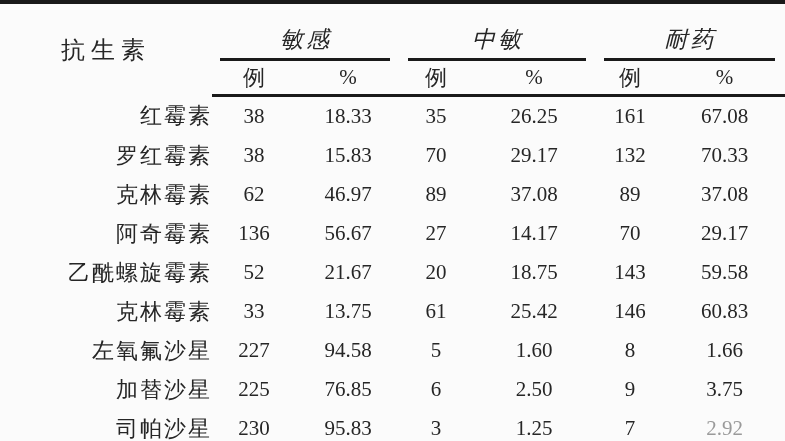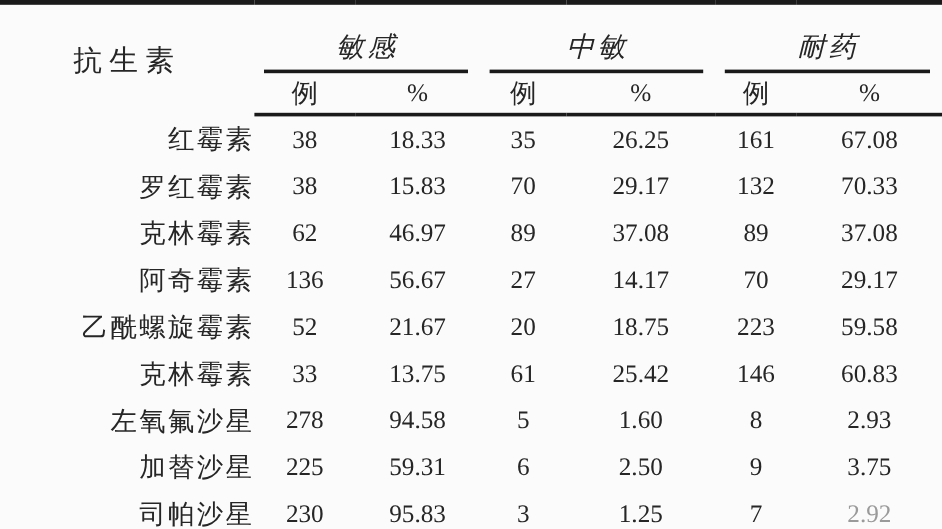--- a/index.html
+++ b/index.html
@@ -147,45 +147,45 @@
           <td>14.17</td>
           <td>70</td>
           <td>29.17</td>
         </tr>
         <tr>
           <td class="name">乙酰螺旋霉素</td>
           <td>52</td>
           <td>21.67</td>
           <td>20</td>
           <td>18.75</td>
-          <td>223</td>
+          <td>143</td>
           <td>59.58</td>
         </tr>
         <tr>
           <td class="name">克林霉素</td>
           <td>33</td>
           <td>13.75</td>
           <td>61</td>
           <td>25.42</td>
           <td>146</td>
           <td>60.83</td>
         </tr>
         <tr>
           <td class="name">左氧氟沙星</td>
-          <td>278</td>
+          <td>227</td>
           <td>94.58</td>
           <td>5</td>
           <td>1.60</td>
           <td>8</td>
-          <td>2.93</td>
+          <td>1.66</td>
         </tr>
         <tr>
           <td class="name">加替沙星</td>
           <td>225</td>
-          <td>59.31</td>
+          <td>76.85</td>
           <td>6</td>
           <td>2.50</td>
           <td>9</td>
           <td>3.75</td>
         </tr>
         <tr>
           <td class="name">司帕沙星</td>
           <td>230</td>
           <td>95.83</td>
           <td>3</td>

